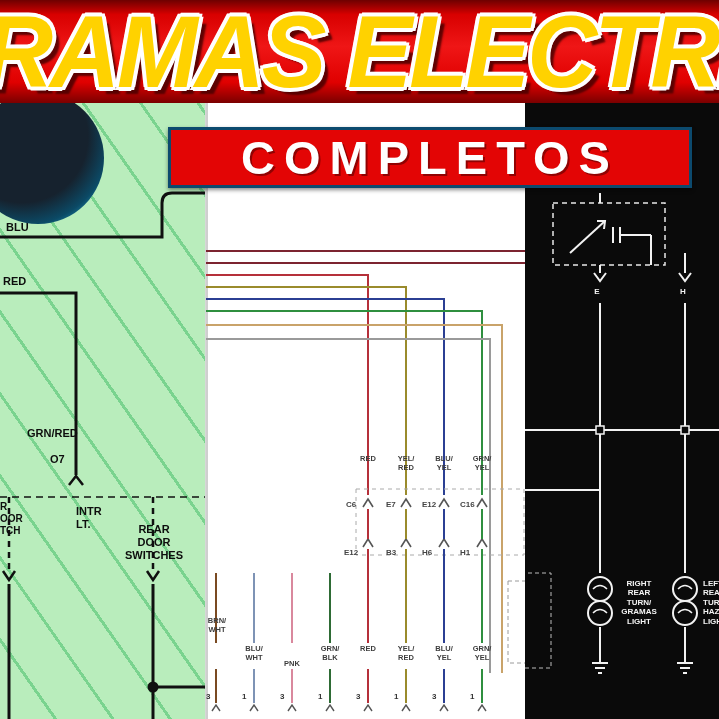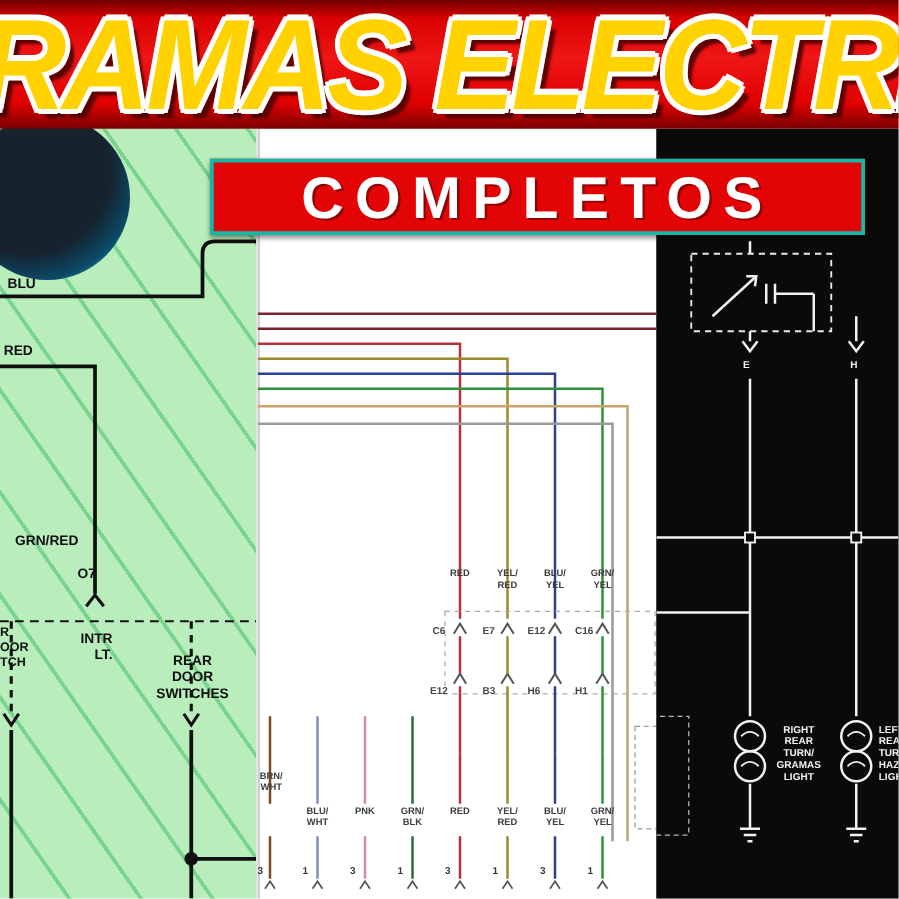--- a/index.html
+++ b/index.html
@@ -17,21 +17,21 @@
     color:#ffd200; letter-spacing:-3px; transform:scaleY(1.06);
     text-shadow:
       -3px -3px 0 #ffffff, 3px -3px 0 #ffffff, -3px 3px 0 #ffffff, 3px 3px 0 #ffffff,
       -4px 0 0 #ffffff, 4px 0 0 #ffffff, 0 -4px 0 #ffffff, 0 4px 0 #ffffff,
       7px 7px 2px rgba(70,0,0,.85);
   }
 
   
   .subtitle-box {
     position:absolute; left:168px; top:127px; width:524px; height:61px; z-index:6;
-    background:#e30505; border:3px solid #14b8a6;
+    background:#e30505; border:3px solid #0c4a6e;
     display:flex; align-items:center; justify-content:center;
     box-shadow:0 2px 4px rgba(0,0,0,.45);
   }
   .subtitle-text {
     color:#ffffff; font-weight:bold; font-size:47px; letter-spacing:9px;
     text-shadow:2px 2px 0 rgba(90,0,0,.6);
   }
 
   
   .panel { position:absolute; top:103px; height:616px; overflow:hidden; }
@@ -73,23 +73,23 @@
       <polyline points="3,468 9,477 15,468" stroke-width="2.5"></polyline>
       <polyline points="147,468 153,477 159,468" stroke-width="2.5"></polyline>
       <line x1="9" y1="481" x2="9" y2="616"></line>
       <line x1="153" y1="481" x2="153" y2="616"></line>
       <line x1="153" y1="584" x2="205" y2="584"></line>
     </g>
     <circle cx="153" cy="584" r="5.5" fill="#101010"></circle>
   </svg>
   <div class="lbl lbl-left" style="left:6px; top:118px;">BLU</div>
   <div class="lbl lbl-left" style="left:3px; top:172px;">RED</div>
-  <div class="lbl lbl-left" style="left:12px; top:324px;">GRN/RED</div>
-  <div class="lbl lbl-left" style="left:50px; top:350px;margin-left:12px;">O7</div>
-  <div class="lbl lbl-left" style="left:46px; top:402px; width:44px; text-align:right;">INTR
+  <div class="lbl lbl-left" style="left:27px; top:324px;">GRN/RED</div>
+  <div class="lbl lbl-left" style="left:50px; top:350px;">O7</div>
+  <div class="lbl lbl-left" style="left:76px; top:402px; width:44px; text-align:left;">INTR
 LT.</div>
   <div class="lbl lbl-left" style="left:0px; top:398px; font-size:10px;">R
 OOR
 TCH</div>
   <div class="lbl lbl-left" style="left:114px; top:420px; width:80px; text-align:center;">REAR
 DOOR
 SWITCHES</div>
 </div>
 
 <div class="panel panel-middle">
@@ -169,21 +169,21 @@
 RED</div>
   <div class="lbl lbl-middle" style="left:221px; top:352px; width:34px;">BLU/
 YEL</div>
   <div class="lbl lbl-middle" style="left:259px; top:352px; width:34px;">GRN/
 YEL</div>
 
   <div class="lbl lbl-middle" style="left:-6px;  top:514px; width:34px;">BRN/
 WHT</div>
   <div class="lbl lbl-middle" style="left:31px;  top:542px; width:34px;">BLU/
 WHT</div>
-  <div class="lbl lbl-middle" style="left:69px;  top:542px; width:34px;">PNK</div>
+  <div class="lbl lbl-middle" style="left:69px;  top:557px; width:34px;">PNK</div>
   <div class="lbl lbl-middle" style="left:107px; top:542px; width:34px;">GRN/
 BLK</div>
   <div class="lbl lbl-middle" style="left:145px; top:542px; width:34px;">RED</div>
   <div class="lbl lbl-middle" style="left:183px; top:542px; width:34px;">YEL/
 RED</div>
   <div class="lbl lbl-middle" style="left:221px; top:542px; width:34px;">BLU/
 YEL</div>
   <div class="lbl lbl-middle" style="left:259px; top:542px; width:34px;">GRN/
 YEL</div>
 </div>

